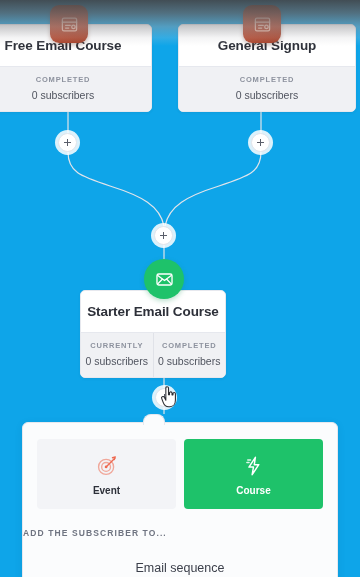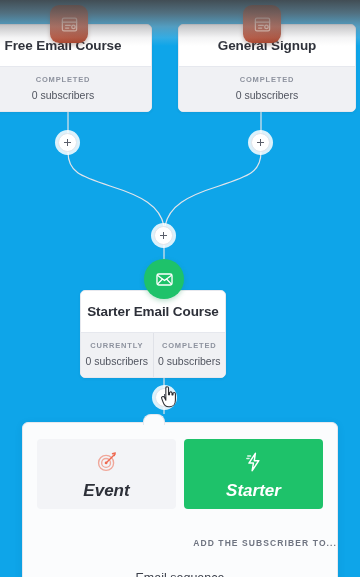--- a/index.html
+++ b/index.html
@@ -209,36 +209,35 @@
     background: #1ec26a;
   }
   .type-icon {
     height: 26px;
     display: flex;
     align-items: center;
     justify-content: center;
     margin-bottom: 7px;
   }
   .type-label {
-    font-size: 17px;
+    font-size: 10px;
     font-weight: bold;
     color: #2d3039;
     line-height: 1;
-    font-style: italic;
   }
   .type-tile.active .type-label { color: #ffffff; }
 
   #panel-hint {
-    text-align: right;
+    text-align: left;
     font-size: 8.5px;
     font-weight: bold;
     letter-spacing: 1.1px;
     color: #6f7481;
     text-transform: uppercase;
-    margin-top: 29px;
+    margin-top: 19px;
   }
   #panel-option {
     text-align: center;
     font-size: 12.5px;
     color: #3b3f4a;
     margin-top: 23px;
   }
 
   
   #cursor {
@@ -357,21 +356,21 @@
       </div>
 
       <div class="type-tile active">
         <span class="type-icon">
           <svg width="22" height="22" viewBox="0 0 24 24" fill="none" stroke="#ffffff" stroke-width="1.6" stroke-linecap="round" stroke-linejoin="round">
             <path d="M13.5 2.5 L6.5 13.2 H11.4 L10 21.5 L17.2 10.6 H12.3 Z"></path>
             <path d="M5.2 5.5 L8.2 5.5" opacity="0.85"></path>
             <path d="M4.2 8.2 L6.6 8.2" opacity="0.85"></path>
           </svg>
         </span>
-        <span class="type-label">Starter</span>
+        <span class="type-label">Course</span>
       </div>
 
 
     </div>
 
     <div id="panel-hint">ADD THE SUBSCRIBER TO...</div>
     <div id="panel-option">Email sequence</div>
   </div>
 
   <div id="top-fade"></div>

